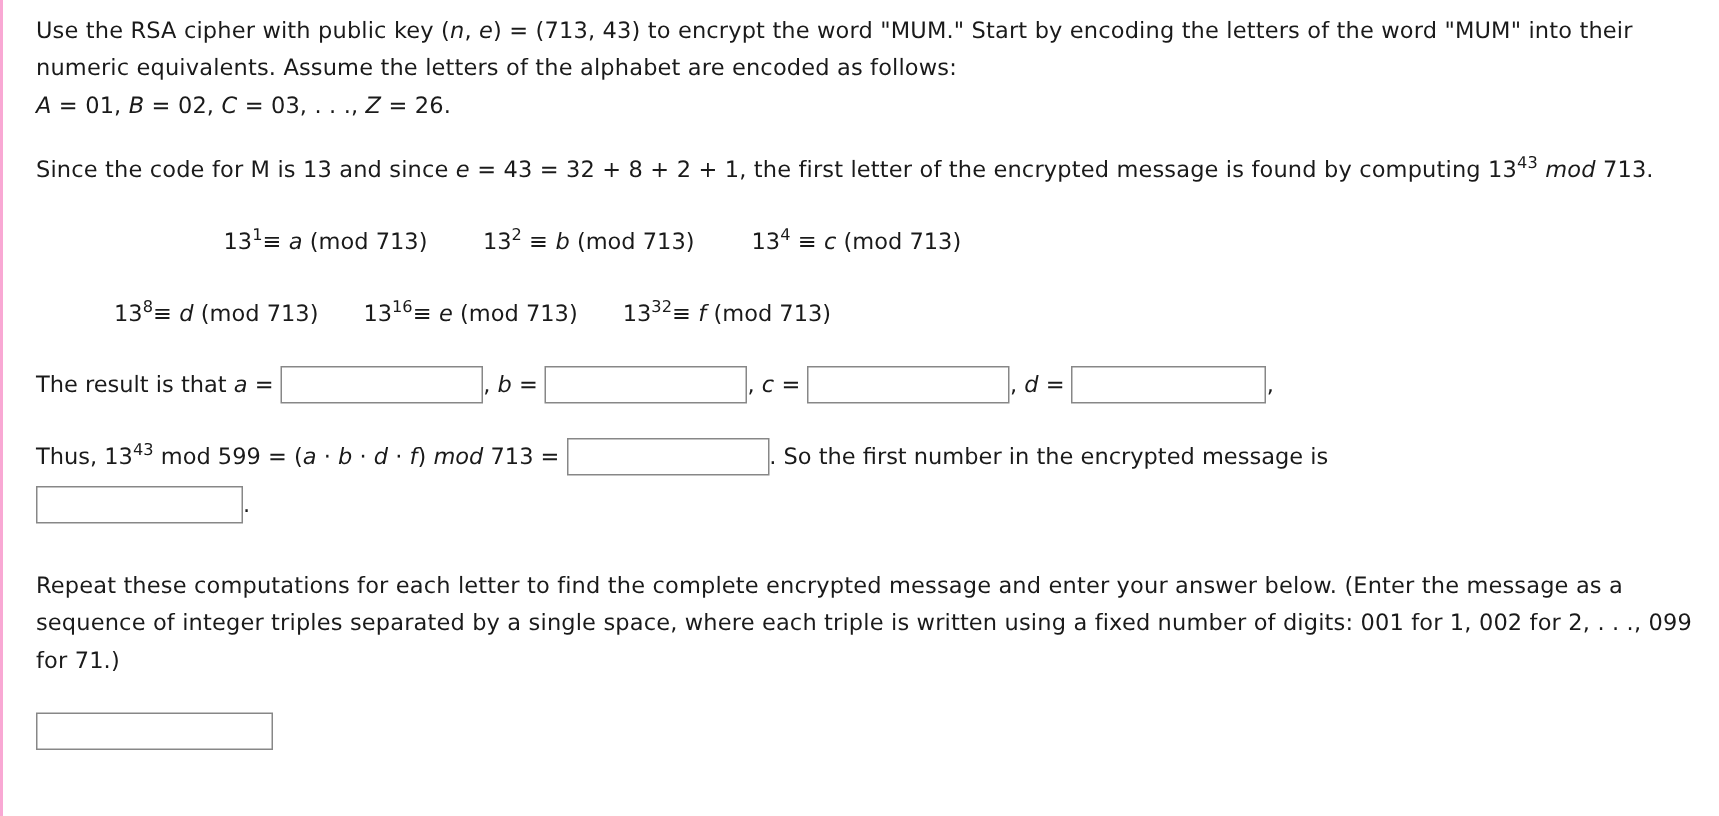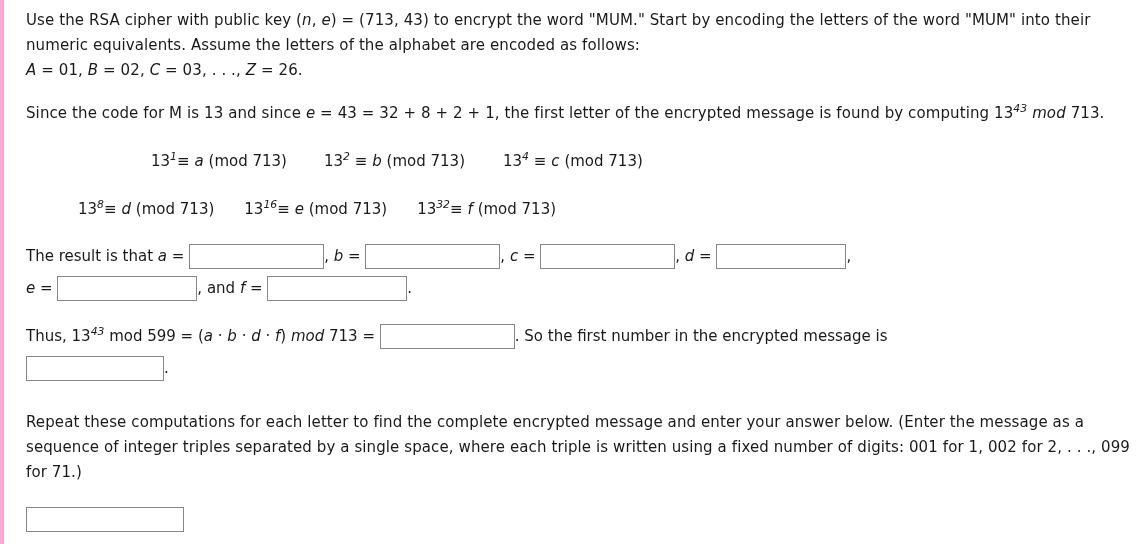--- a/index.html
+++ b/index.html
@@ -15,21 +15,21 @@
     color: #1a1a1a;
     overflow: hidden;
     position: relative;
   }
   .page {
     position: absolute;
     left: 0; top: 0;
     width: 1136px;
     height: 544px;
     box-sizing: border-box;
-    border-left: 4px solid #f9a8d4;
+    border-left: 2px solid #f9a8d4;
   }
   .content {
     padding: 8px 0 0 22px;
   }
   p.para {
     margin: 0;
     line-height: 25px;
     font-size: 15px;
     letter-spacing: 0.1px;
   }
@@ -37,21 +37,20 @@
   .gap-md { height: 18px; }
   .gap-lg { height: 22px; }
   .gap-xl { height: 26px; }
   i, .ital {
     font-style: italic;
   }
   sup {
     font-size: 0.72em;
     vertical-align: super;
     line-height: 0;
-    font-style: italic;
   }
   .eqrow {
     margin: 0;
     line-height: 26px;
     font-size: 15px;
     white-space: nowrap;
   }
   .eqrow .eq {
     display: inline-block;
     text-align: center;
@@ -116,23 +115,20 @@
     <p class="eqrow">
       <span class="eq eqb1"><span>13</span><sup>8</sup><span>≡</span><span class="sp"></span><i>d</i> <span>(mod 713)</span></span><span class="eq eqb2"><span>13</span><sup>16</sup><span>≡</span><span class="sp"></span><i>e</i> <span>(mod 713)</span></span><span class="eq eqb3"><span>13</span><sup>32</sup><span>≡</span><span class="sp"></span><i>f</i> <span>(mod 713)</span></span>
     </p>
 
     <div class="gap-md"></div>
 
     <p class="fieldline">
       <span>The result is that </span><i>a</i><span> = </span><input class="box w135" type="text" value="" style=""><span>, </span><i>b</i><span> = </span><input class="box w135" type="text" value="" style=""><span>, </span><i>c</i><span> = </span><input class="box w135" type="text" value="" style=""><span>, </span><i>d</i><span> = </span><input class="box w130" type="text" value="" style=""><span>,</span>
     </p>
 
-    <p class="fieldline">
-      <i>e</i><span> = </span><input class="box w140" type="text" value="" style=""><span>, and </span><i>f</i><span> = </span><input class="box w140" type="text" value="" style=""><span>.</span>
-    </p>
 
     <div class="gap-sm"></div>
 
     <p class="fieldline">
       <span>Thus, 13</span><sup>43</sup><span> mod 599 = (</span><i>a</i><span> · </span><i>b</i><span> · </span><i>d</i><span> · </span><i>f</i><span>) </span><i>mod</i><span> 713 = </span><input class="box w135" type="text" value="" style=""><span>. So the first number in the encrypted message is</span>
     </p>
 
     <p class="fieldline">
       <input class="box w138" type="text" value="" style=""><span>.</span>
     </p>

